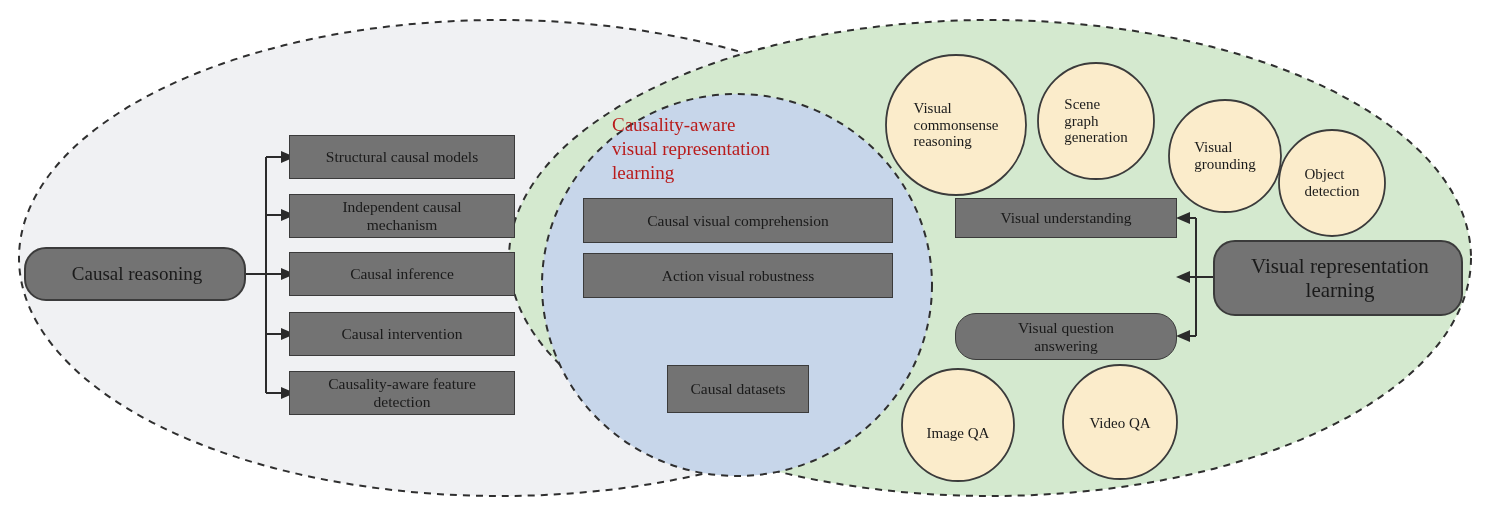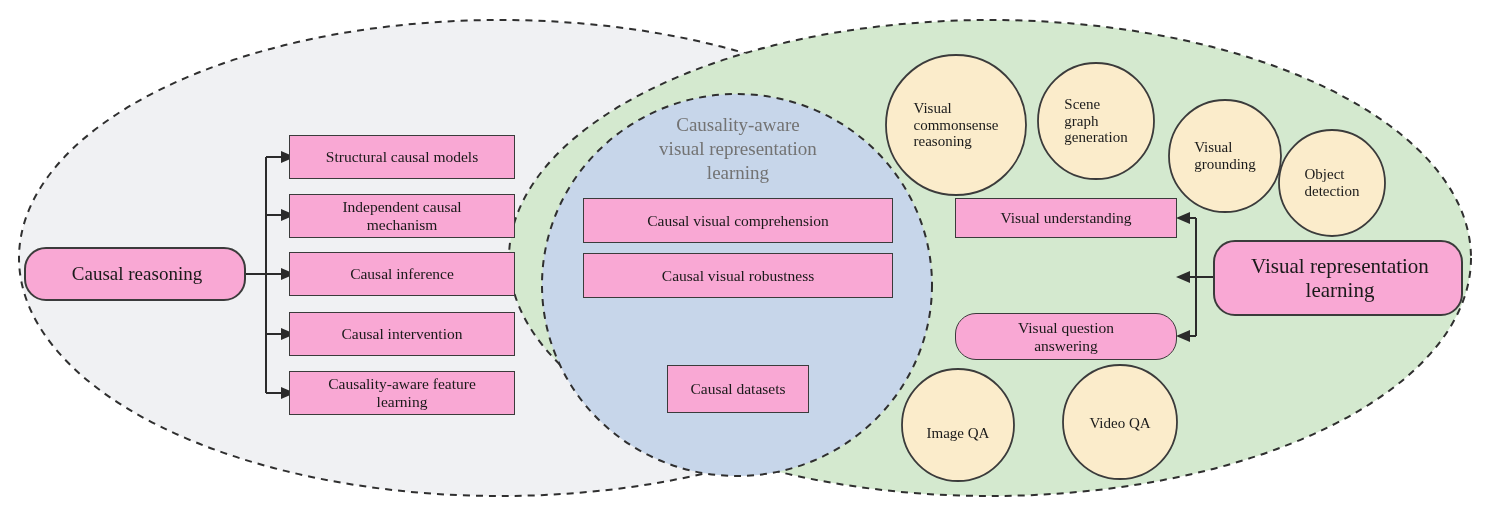--- a/index.html
+++ b/index.html
@@ -1,21 +1,21 @@
 <!DOCTYPE html>
 <html><head>
 <meta charset="utf-8">
 <style>
   html,body{margin:0;padding:0;background:#ffffff;}
   body{width:1491px;height:510px;font-family:"Liberation Serif",serif;color:#1a1a1a;}
   #stage{position:relative;width:1491px;height:510px;overflow:hidden;background:#fff;}
   #svgroot{position:absolute;left:0;top:0;width:1491px;height:510px;}
-  .node{position:absolute;box-sizing:border-box;display:flex;align-items:center;justify-content:center;text-align:center;background:#f9a8d4;border:1.6px solid #3b3b3b;font-size:15.5px;line-height:1.15;padding:2px 4px;}
+  .node{position:absolute;box-sizing:border-box;display:flex;align-items:center;justify-content:center;text-align:center;background:#737373;border:1.6px solid #3b3b3b;font-size:15.5px;line-height:1.15;padding:2px 4px;}
   .node.rounded{border-radius:22px;border-width:2px;padding-left:8px;}
-  .ell-label{position:absolute;text-align:center;font-size:19px;line-height:1.25;color:#737373;}
+  .ell-label{position:absolute;text-align:left;font-size:19px;line-height:1.25;color:#b91c1c;}
   .bubble-label{position:absolute;display:flex;align-items:center;justify-content:center;font-size:15px;line-height:1.12;pointer-events:none;}
 </style>
 </head>
 <body>
 
 <div id="stage">
 
   <svg id="svgroot" viewBox="0 0 1491 510">
 
     <ellipse cx="500" cy="258" rx="481" ry="238" fill="#f0f1f3" stroke="#2f2f2f" stroke-width="2" stroke-dasharray="7 6"></ellipse>
@@ -75,28 +75,28 @@
   </svg>
 
   <div class="node rounded" style="left:24px;top:247px;width:222px;height:54px;font-size:19px;">Causal reasoning</div>
 
   <div class="node" style="left:289px;top:135px;width:226px;height:44px;">Structural causal models</div>
   <div class="node" style="left:289px;top:194px;width:226px;height:44px;white-space:pre-line;">Independent causal
 mechanism</div>
   <div class="node" style="left:289px;top:252px;width:226px;height:44px;">Causal inference</div>
   <div class="node" style="left:289px;top:312px;width:226px;height:44px;">Causal intervention</div>
   <div class="node" style="left:289px;top:371px;width:226px;height:44px;white-space:pre-line;">Causality-aware feature
-learning</div>
+detection</div>
 
   <div class="ell-label" style="left:612px;top:113px;width:252px;white-space:pre-line;">Causality-aware
 visual representation
 learning</div>
 
   <div class="node" style="left:583px;top:198px;width:310px;height:45px;">Causal visual comprehension</div>
-  <div class="node" style="left:583px;top:253px;width:310px;height:45px;">Causal visual robustness</div>
+  <div class="node" style="left:583px;top:253px;width:310px;height:45px;">Action visual robustness</div>
   <div class="node" style="left:667px;top:365px;width:142px;height:48px;">Causal datasets</div>
 
   <div class="node" style="left:955px;top:198px;width:222px;height:40px;">Visual understanding</div>
   <div class="node" style="left:955px;top:313px;width:222px;height:47px;white-space:pre-line;border-radius:21px;">Visual question
 answering</div>
 
   <div class="node rounded" style="left:1213px;top:240px;width:250px;height:76px;white-space:pre-line;font-size:21px;">Visual representation
 learning</div>
 
   <div class="bubble-label" style="left:886px;top:55px;width:140px;height:140px;white-space:pre-line;">Visual

